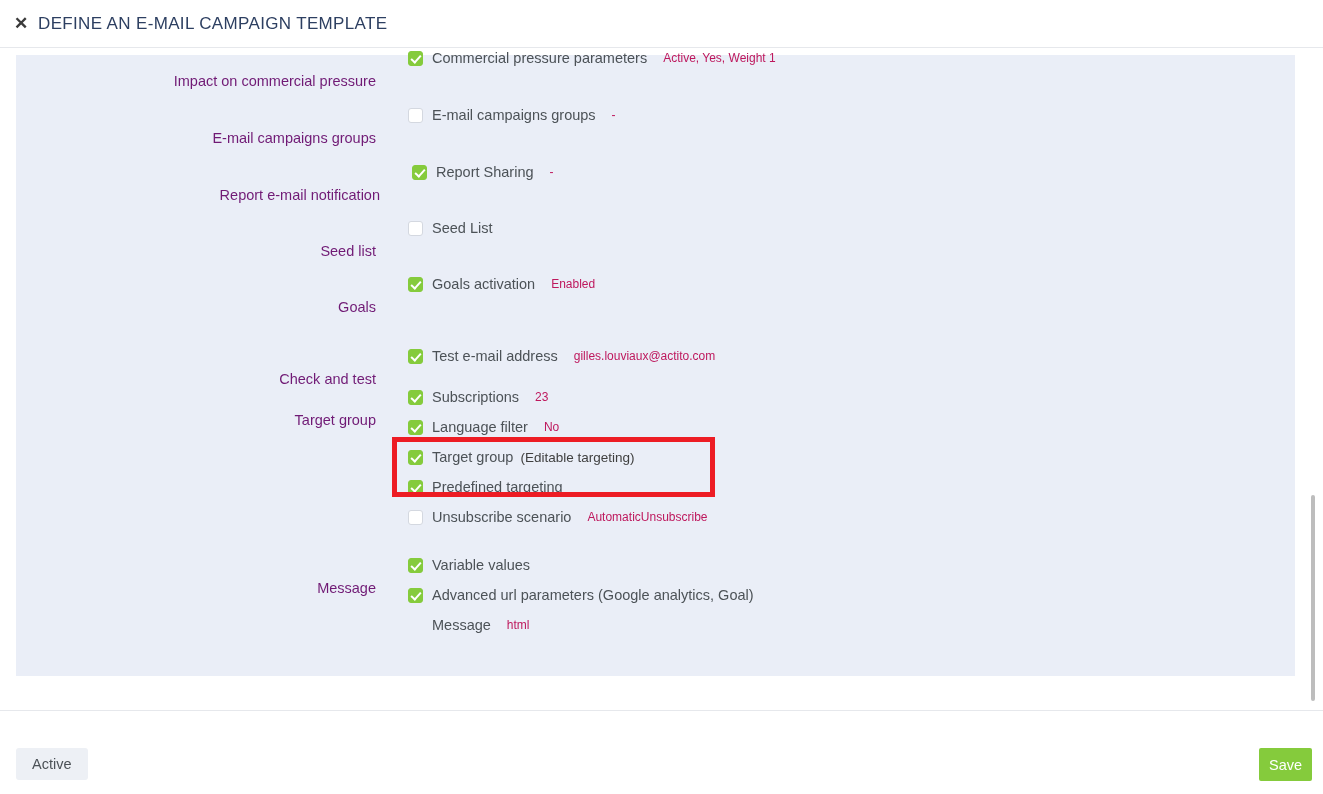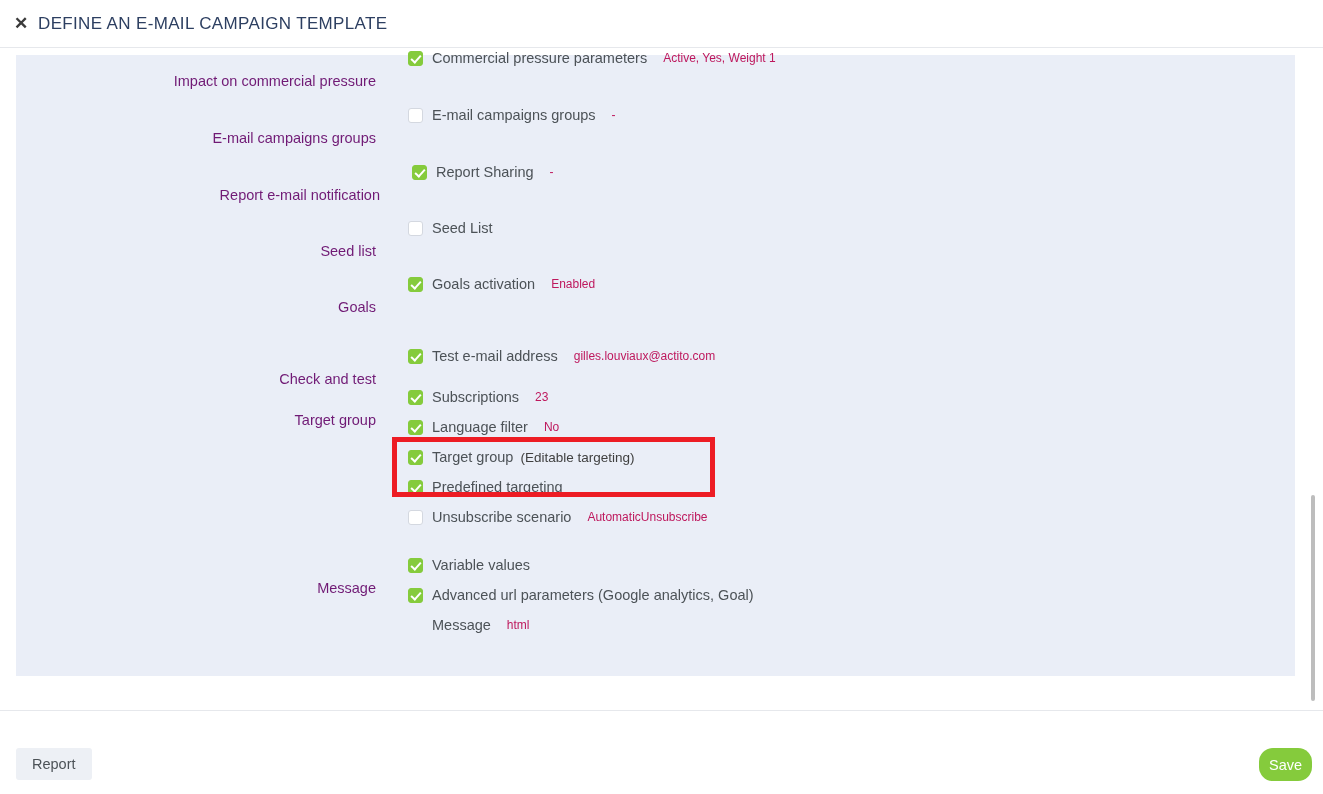--- a/index.html
+++ b/index.html
@@ -156,21 +156,21 @@
     background: #edf0f5;
     border: none; border-radius: 3px;
     font-family: "Liberation Sans", sans-serif;
     font-size: 14.5px; color: #4c5257;
     cursor: pointer;
   }
   .btn-save {
     position: absolute; left: 1259px; top: 37px;
     width: 53px; height: 33px;
     background: #85cb3c;
-    border: none; border-radius: 14px;
+    border: none; border-radius: 2px;
     font-family: "Liberation Sans", sans-serif;
     font-size: 14.5px; color: #ffffff;
     cursor: pointer;
   }
 </style>
 </head>
 <body>
 
 <div class="header">
   <span class="close-x">✕</span>
@@ -296,15 +296,15 @@
 
   </div>
 
   <div class="annot-box" style="left:392px; top:389px; width:323px; height:60px;"></div>
 </div>
 
 <div class="scrollbar-track"></div>
 <div class="scrollbar-thumb"></div>
 
 <div class="footer">
-  <button class="btn-close">Report</button>
+  <button class="btn-close">Active</button>
   <button class="btn-save">Save</button>
 </div>
 
 </body></html>

